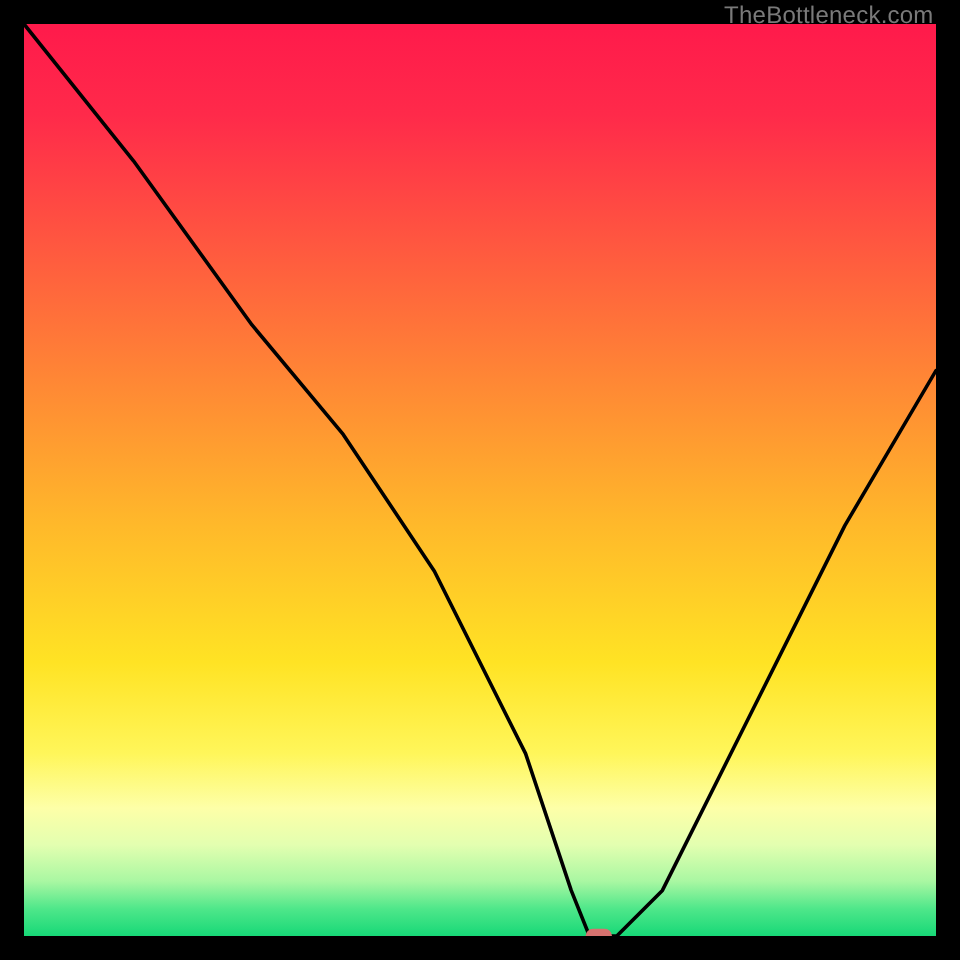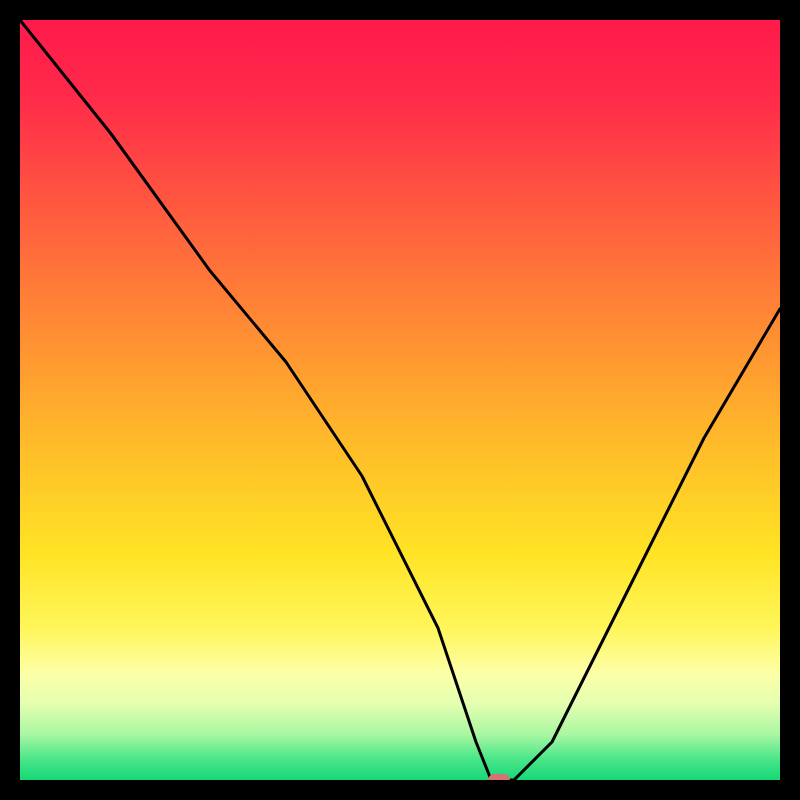--- a/index.html
+++ b/index.html
@@ -86,14 +86,15 @@
     </svg>
 
     <svg class="curve" viewBox="0 0 760 760" preserveAspectRatio="none">
       <path id="curve-path" d="M0.0 0.0 L91.2 114.0 L190.0 250.8 L266.0 342.0 L342.0 456.0 L418.0 608.0 L456.0 722.0 L471.2 760.0 L494.0 760.0 L532.0 722.0 L608.0 570.0 L684.0 418.0 L760.0 288.8" fill="none" stroke="#000" stroke-width="3" stroke-linejoin="round" stroke-linecap="round"></path>
     </svg>
 
     <div class="marker" id="marker" style="left: 478.8px; top: 760px; background: rgb(214, 114, 111);"></div>
 
   </div>
 
+  <div class="watermark">TheBottleneck.com</div>
 
 </div>
 
 </body></html>

